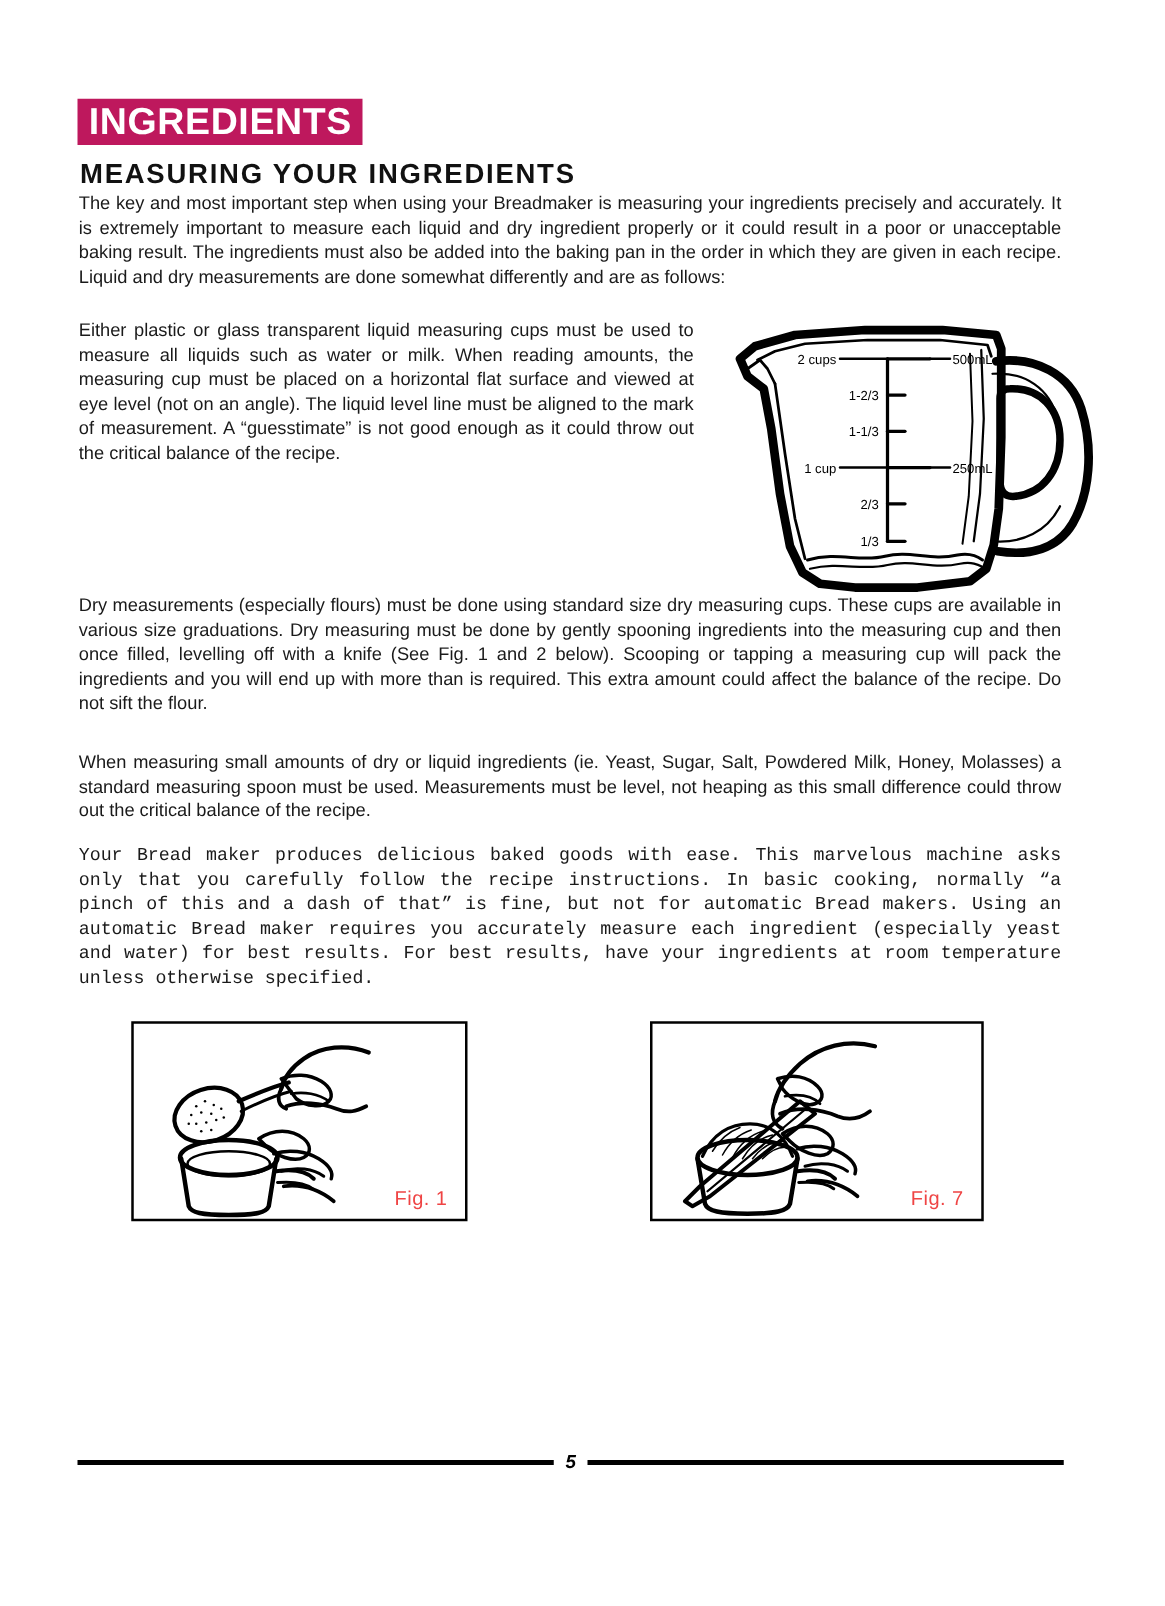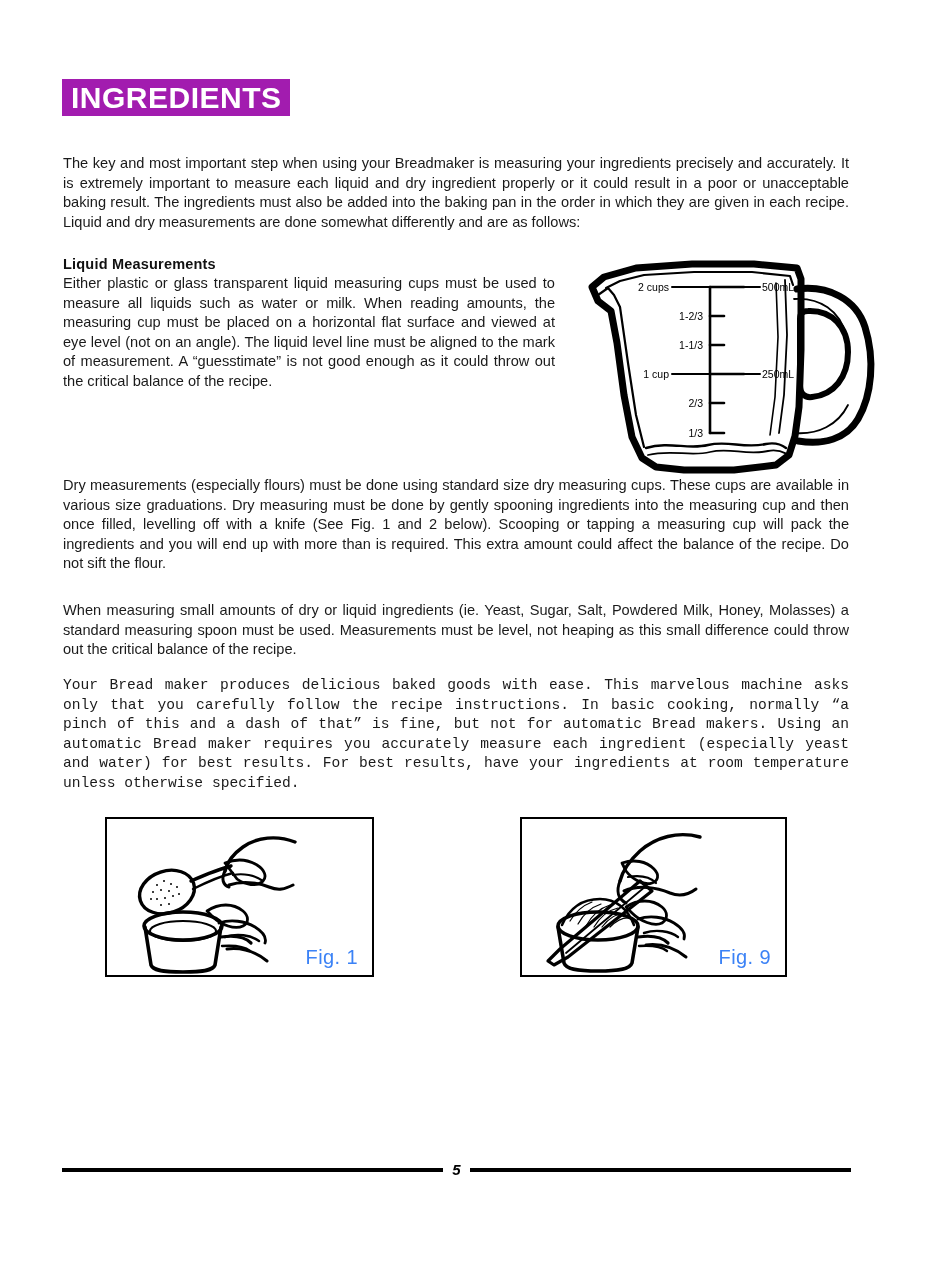--- a/index.html
+++ b/index.html
@@ -20,21 +20,21 @@
     overflow: hidden;
   }
 
   
   .banner {
     position: absolute;
     left: 62px;
     top: 79px;
     width: 228px;
     height: 37px;
-    background: #a21caf;
+    background: #be185d;
     display: flex;
     align-items: center;
   }
   .banner-text {
     color: #ffffff;
     font-size: 30px;
     font-weight: bold;
     letter-spacing: 0.5px;
     padding-left: 9px;
     line-height: 1;
@@ -113,23 +113,23 @@
     border: 2px solid #000000;
     background: #ffffff;
     overflow: hidden;
   }
   .fig-1 { left: 105px; top: 817px; width: 265px; height: 156px; }
   .fig-2 { left: 520px; top: 817px; width: 263px; height: 156px; }
   .fig-caption {
     position: absolute;
     right: 14px;
     bottom: 6px;
-    font-size: 20px;
+    font-size: 16px;
     letter-spacing: 0.4px;
-    color: #3b82f6;
+    color: #ef4444;
   }
   .fig-art {
     position: absolute;
     left: 0; top: 0;
     width: 100%;
     height: 100%;
   }
 
   
   .footer {
@@ -156,27 +156,27 @@
 </style>
 </head>
 <body>
 
 <div class="page">
 
   <div class="banner">
     <span class="banner-text">INGREDIENTS</span>
   </div>
 
+  <div class="h-main">MEASURING YOUR INGREDIENTS</div>
 
   <div class="intro-block">
     <p class="para">The key and most important step when using your Breadmaker is measuring your ingredients precisely and accurately. It is extremely important to measure each liquid and dry ingredient properly or it could result in a poor or unacceptable baking result. The ingredients must also be added into the baking pan in the order in which they are given in each recipe. Liquid and dry measurements are done somewhat differently and are as follows:</p>
   </div>
 
   <div class="liquid-block">
-    <div class="h-sub">Liquid Measurements</div>
     <p class="para">Either plastic or glass transparent liquid measuring cups must be used to measure all liquids such as water or milk. When reading amounts, the measuring cup must be placed on a horizontal flat surface and viewed at eye level (not on an angle). The liquid level line must be aligned to the mark of measurement. A “guesstimate” is not good enough as it could throw out the critical balance of the recipe.</p>
   </div>
 
   <div class="cup-fig">
     <svg class="fig-art" viewBox="0 0 300 225" xmlns="http://www.w3.org/2000/svg">
       <g fill="none" stroke="#000" stroke-linecap="round" stroke-linejoin="round">
 
         <path d="M8 32 L20 22 L52 13 L108 9 L170 9 L213 13 L217 24 L217 95 L215 152 L211 181 L205 200 L192 210 L150 215 L100 215 L72 212 L58 203 L48 182 L40 140 L33 88 L27 56 L14 46 Z" stroke-width="7"></path>
 
         <path d="M22 33 L36 26 L60 20 L110 17 L168 17 L206 21 L209 30" stroke-width="2.2"></path>
@@ -316,21 +316,21 @@
 
         <path d="M116 118 C130 116, 140 118, 146 124" stroke-width="3.2"></path>
         <path d="M117 127 C130 126, 140 128, 145 132" stroke-width="2.4"></path>
 
         <path d="M104 88 C116 80, 130 80, 140 88 C146 93, 146 100, 140 104 C132 108, 118 102, 110 94 Z" stroke-width="2.8"></path>
         <path d="M116 100 C128 96, 142 98, 152 104 C160 109, 164 114, 162 120" stroke-width="2.8"></path>
         <path d="M122 114 C134 110, 148 112, 156 118" stroke-width="2.4"></path>
         <path d="M124 126 C140 124, 154 130, 164 138" stroke-width="3"></path>
       </g>
     </svg>
-    <span class="fig-caption">Fig. 9</span>
+    <span class="fig-caption">Fig. 7</span>
   </div>
 
   <div class="footer">
     <div class="rule"></div>
     <div class="page-num">5</div>
     <div class="rule"></div>
   </div>
 
 </div>
 

